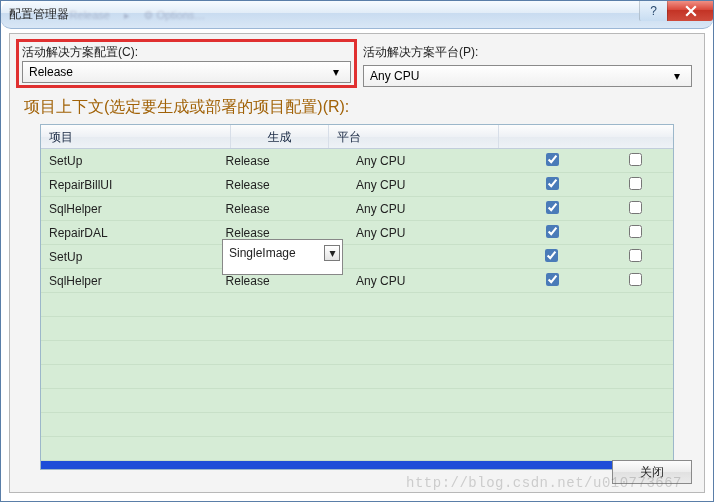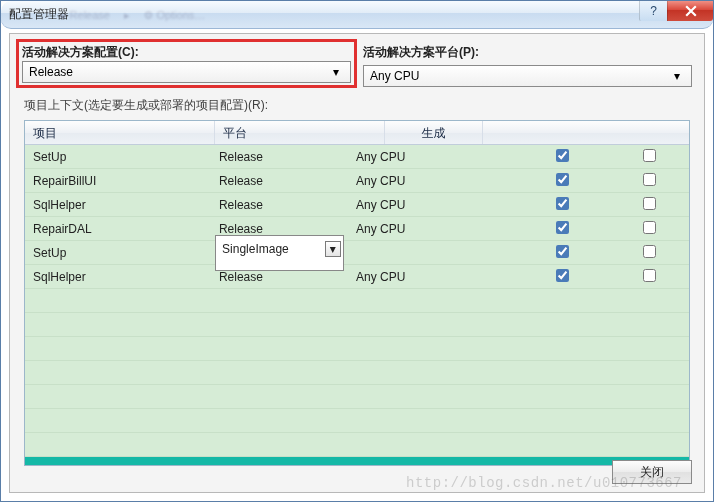--- a/index.html
+++ b/index.html
@@ -10,27 +10,27 @@
 .win-buttons { position: absolute; right: 0; top: 0; display: flex; height: 20px; }
 .win-btn { width: 30px; height: 20px; display: flex; align-items: center; justify-content: center; border-left: 1px solid rgba(0,0,0,0.15); font-size: 12px; cursor: default; }
 .win-help { background: linear-gradient(#eaf3fc,#c8ddf2); color: #2a4a6e; width: 28px; border-radius: 0 0 0 2px; }
 .win-close { background: linear-gradient(#f08f84,#d9473a 45%,#c33325 46%,#cf4b3c); color: #fff; width: 46px; font-weight: bold; border-radius: 0 0 3px 0; }
 .win-close svg { width: 12px; height: 12px; }
 .bg-blur { position: absolute; top: 2px; left: 60px; right: 90px; height: 24px; opacity: 0.3; display: flex; gap: 14px; align-items: center; filter: blur(1.2px); pointer-events: none; }
 .bg-blur span { font-size: 11px; color: #557; white-space: nowrap; }
 .content { position: absolute; top: 32px; left: 8px; right: 8px; bottom: 8px; background: #f4f4f4; border: 1px solid #b8b8b8; }
 .config-row { display: flex; gap: 12px; padding: 10px 12px 4px; }
 .config-group { flex: 1; display: flex; flex-direction: column; gap: 4px; }
-.label { font-size: 12px; color: #222; font-weight: bold; }
+.label { font-size: 12px; color: #222; }
 .dropdown { height: 22px; border: 1px solid #8a8a8a; background: linear-gradient(#fff,#f0f0f0); display: flex; align-items: center; padding: 0 6px; position: relative; }
 .dropdown .val { flex: 1; }
 .dropdown .arrow { width: 16px; display: flex; justify-content: center; }
 .highlight-box { border: 3px solid #e03030; padding: 2px 3px; margin: -5px -6px; }
-.section-label { padding: 6px 14px 4px; font-size: 12px; color: #404040; }
-.grid-wrap { margin: 2px 14px 0; border: 1px solid #9cb7ca; background: #14b8a6; height: 346px; overflow: hidden; }
+.section-label { padding: 6px 14px 4px; font-size: 16px; color: #a16207; }
+.grid-wrap { margin: 2px 30px 0; border: 1px solid #9cb7ca; background: #1d4ed8; height: 346px; overflow: hidden; }
 .grid-header { display: flex; background: linear-gradient(#fdfdfd,#eef1f5 50%,#e6ebf1 51%,#eef2f6); border-bottom: 1px solid #c1cddb; height: 24px; }
 .grid-header .col { padding: 4px 8px; font-size: 12px; color: #1a2a44; border-right: 1px solid #d7dee8; }
 .grid-body { background: #d6ecd6; }
 .grid-row { display: flex; height: 24px; align-items: center; border-bottom: 1px solid #c8e0c8; }
 .grid-row.empty { background: #d6ecd6; }
 .cell { padding: 0 8px; font-size: 12px; color: #222; overflow: hidden; white-space: nowrap; }
 .col-0 { width: 190px; }
 .col-1 { width: 140px; }
 .col-2 { width: 170px; }
 .col-3 { width: 98px; text-align: center; }
@@ -82,22 +82,22 @@
           <span class="arrow">▾</span>
         </div>
       </div>
     </div>
 
     <div class="section-label">项目上下文(选定要生成或部署的项目配置)(R):</div>
 
     <div class="grid-wrap">
       <div class="grid-header">
         <div class="col col-0">项目</div>
+        <div class="col col-3">生成</div>
         <div class="col col-2">平台</div>
-        <div class="col col-3">生成</div>
       </div>
       <div class="grid-body" id="grid-body">
           <div class="grid-row">
             <div class="cell col-0">SetUp</div>
             <div class="cell col-1">Release</div>
             <div class="cell col-2">Any CPU</div>
             <div class="cell col-3"><input type="checkbox" checked="" style=""></div>
             <div class="cell col-4"><input type="checkbox" style=""></div>
           </div>
           <div class="grid-row">

